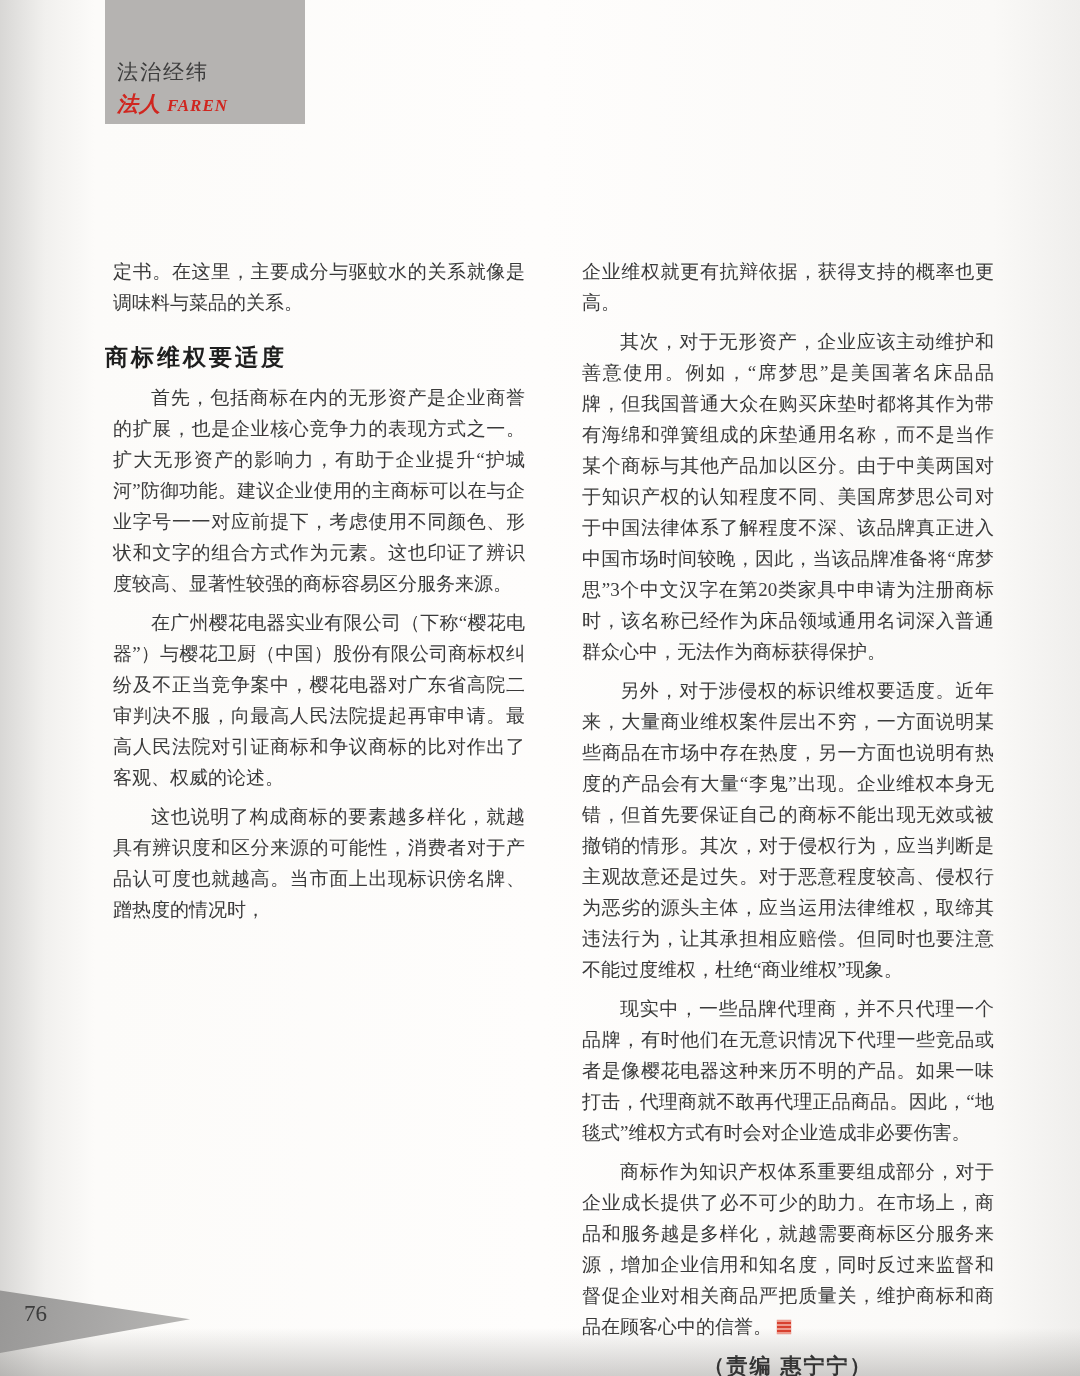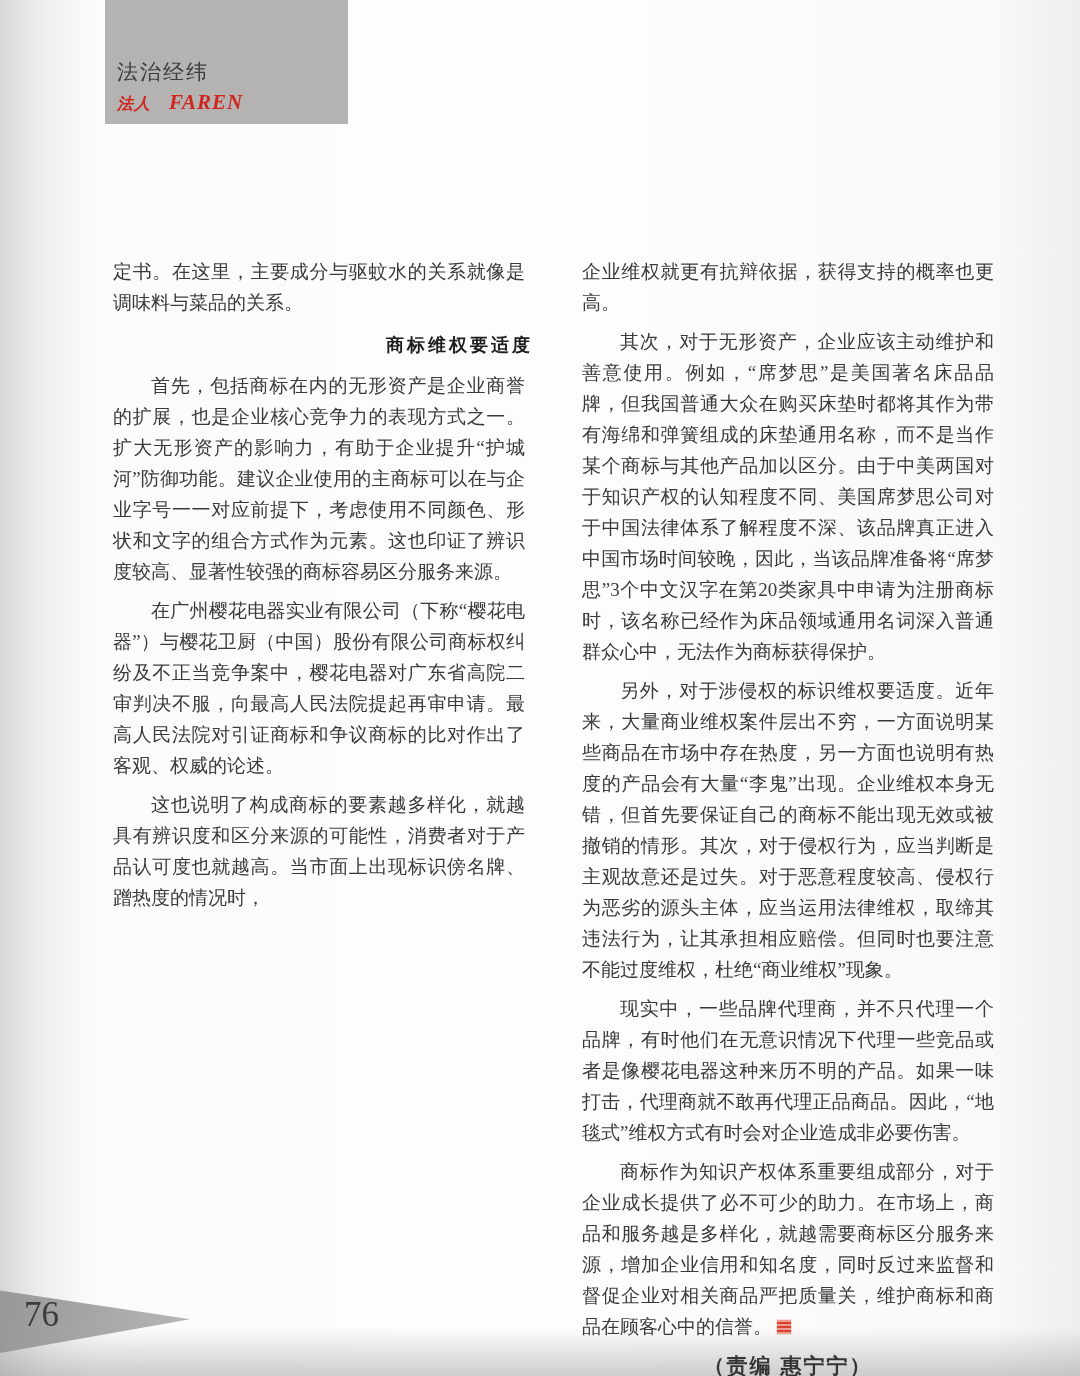--- a/index.html
+++ b/index.html
@@ -9,48 +9,48 @@
     background:#fdfcfb;
   }
   .page{
     position:absolute;inset:0;
     background:
       linear-gradient(180deg, rgba(0,0,0,0) 96.5%, rgba(120,118,115,.35) 100%),
       linear-gradient(90deg, #d8d7d5 0px, #f1f0ee 45px, #fcfbf9 95px, #fefdfc 50%, #faf9f7 92%, #efeeec 100%);
   }
   
   .masthead{
-    position:absolute;left:105px;top:0;width:243px;height:124px;
+    position:absolute;left:105px;top:0;width:200px;height:124px;
     background:var(--masthead-gray,#b5b3b1);
   }
   .masthead .section{
     position:absolute;left:12px;top:58px;
     font-family:"Liberation Sans", sans-serif;
     font-size:21px;color:#3d3d3d;letter-spacing:2px;
   }
   .masthead .logo{
     position:absolute;left:12px;top:90px;white-space:nowrap;
     color:var(--brand-red,#d0261f);font-style:italic;font-weight:bold;
   }
-  .logo .cn{font-size:16px;letter-spacing:1px;}
-  .logo .en{font-size:21px;letter-spacing:1px;margin-left:18px;}
+  .logo .cn{font-size:21px;letter-spacing:1px;}
+  .logo .en{font-size:17px;letter-spacing:1px;margin-left:6px;}
   
   .col{
     position:absolute;top:248px;width:428px;
     font-size:19px;line-height:31px;color:#3a3a3a;
     text-align:justify;
   }
   .col-left{left:105px;}
   .col-right{left:574px;}
   .p{margin:8px;text-indent:2em;}
   .p.flush{text-indent:0;}
   .h{
-    margin:12px 0 9px;text-align:right;text-indent:0;
+    margin:24px 0 9px;text-align:left;text-indent:0;
     font-family:"Liberation Sans", sans-serif;
-    font-size:18px;font-weight:bold;color:#1e1e1e;letter-spacing:3px;
+    font-size:23px;font-weight:bold;color:#1e1e1e;letter-spacing:3px;
   }
   .seal{
     display:inline-block;width:14px;height:14px;margin-left:5px;vertical-align:-1px;
     background:
       repeating-linear-gradient(0deg, rgba(255,230,220,.55) 0 2px, rgba(0,0,0,0) 2px 4px),
       var(--seal-red,#d8402f);
     box-shadow:0 0 1px rgba(216,64,47,.8);
   }
   .editor{
     margin-top:5px;text-indent:0;text-align:center;
@@ -58,23 +58,23 @@
     font-weight:bold;font-size:21px;color:#343434;letter-spacing:2px;
   }
   
   .pagenum-wrap{position:absolute;left:0;top:1284px;width:196px;height:72px;}
   .pagenum-tri{
     position:absolute;inset:0;
     background:linear-gradient(100deg,#989796 0%,#aaa9a8 55%,#b9b8b6 100%);
     clip-path:polygon(0 9%, 97% 49%, 0 96%);
   }
   .pagenum{
-    position:absolute;left:24px;top:11px;
+    position:absolute;left:24px;top:17px;
     font-family:"Liberation Serif", serif;
-    font-size:35px;color:#3c3c3c;
+    font-size:23px;color:#3c3c3c;
   }
 </style>
 </head>
 <body>
 
 <div class="page">
 
   <div class="masthead">
     <div class="section">法治经纬</div>
     <div class="logo">

